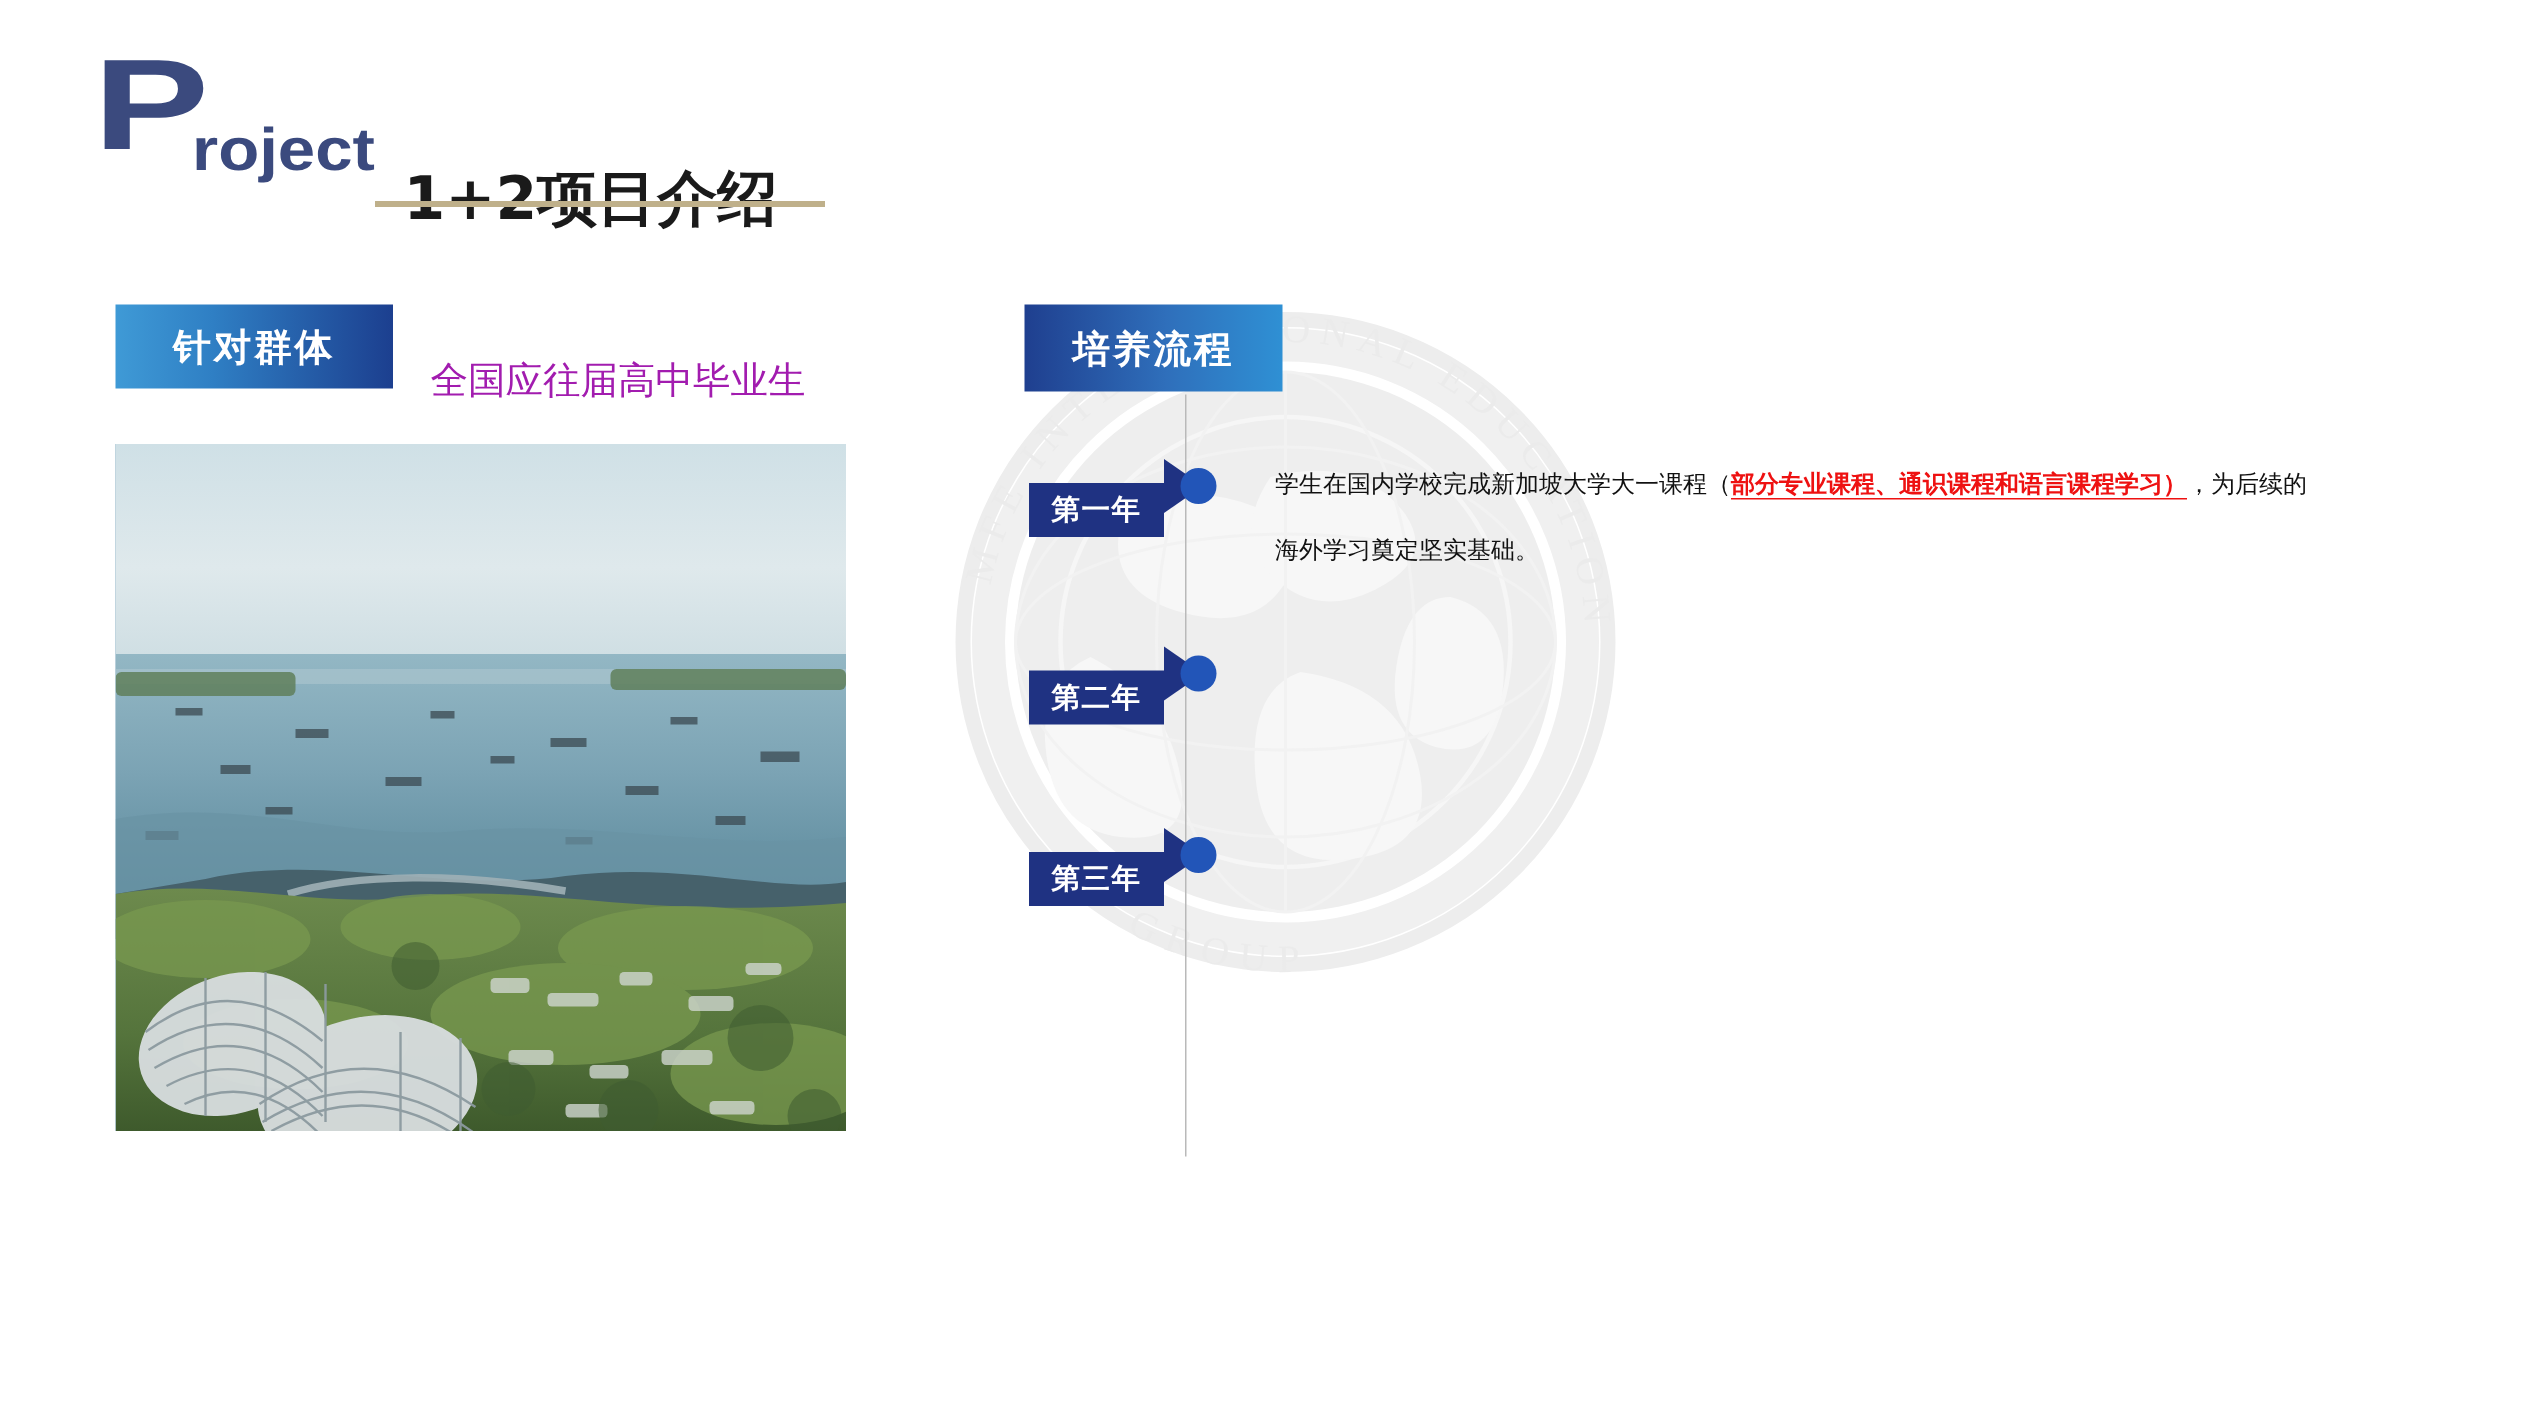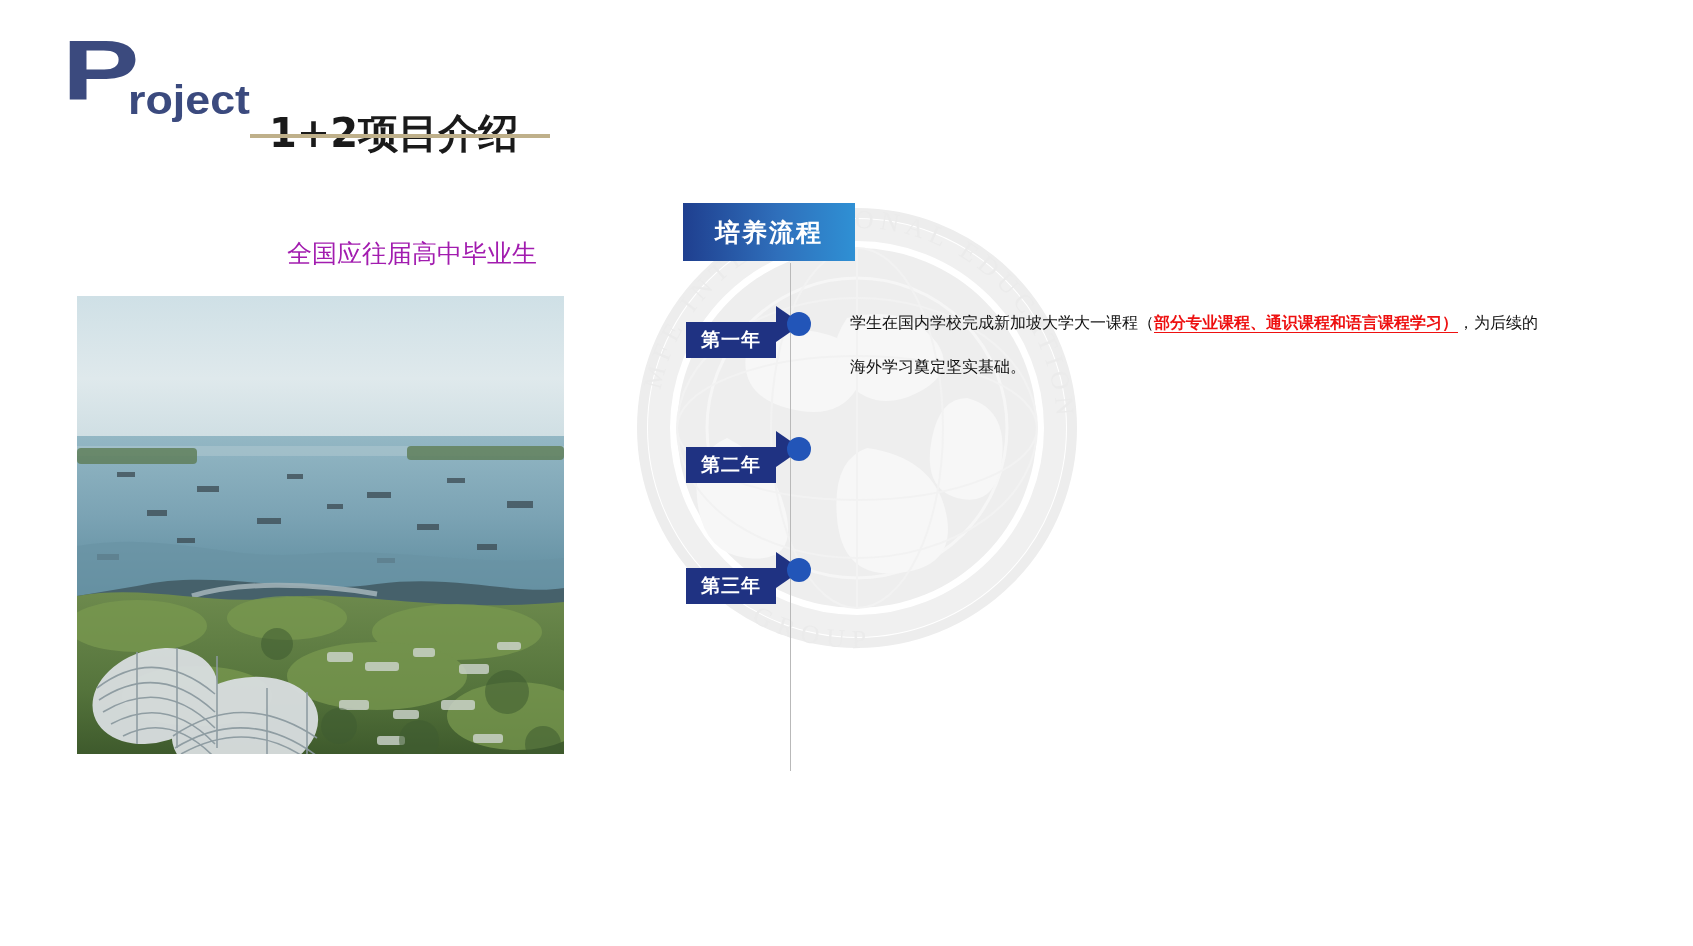--- a/index.html
+++ b/index.html
@@ -168,20 +168,21 @@
     </svg>
   </div>
 
   <div class="title-block">
     <span class="title-p">P</span>
     <span class="title-roject">roject</span>
     <span class="title-cn">1+2项目介绍</span>
     <span class="title-rule"></span>
   </div>
 
+  <div class="badge" id="badge-target">针对群体</div>
   <div id="target-desc">全国应往届高中毕业生</div>
 
   <div class="photo">
     <svg viewBox="0 0 487 458" preserveAspectRatio="none" xmlns="http://www.w3.org/2000/svg">
       <defs>
         <linearGradient id="sky" x1="0" y1="0" x2="0" y2="1">
           <stop offset="0%" stop-color="#cfe0e6"></stop>
           <stop offset="55%" stop-color="#dfe9ec"></stop>
           <stop offset="100%" stop-color="#cddde2"></stop>
         </linearGradient>

